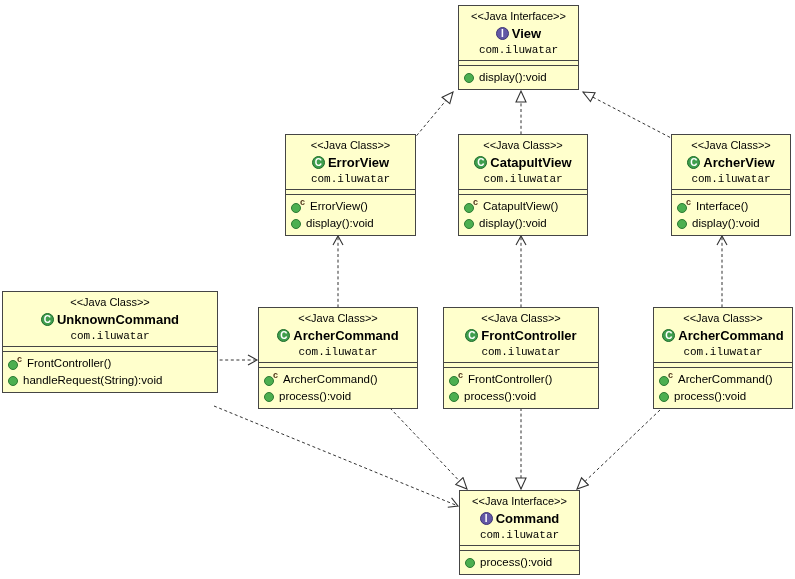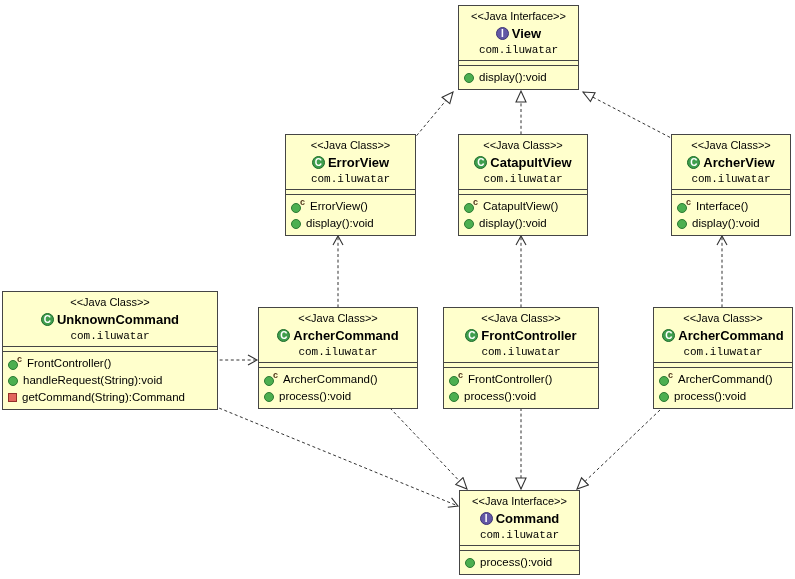--- a/index.html
+++ b/index.html
@@ -187,24 +187,20 @@
           <span class="ctor">
             <span class="dot"></span>
             <sup class="c-mark">c</sup>
           </span>
           <span>FrontController()</span>
         </div>
         <div class="method-row">
           <span class="dot"></span>
           <span>handleRequest(String):void</span>
         </div>
-        <div class="method-row">
-          <span class="sq"></span>
-          <span>getCommand(String):Command</span>
-        </div>
       </div>
     </div>
     <div class="uml-box" style="left: 258px; top: 307px; width: 160px;">
       <div class="sec-header">
         <div class="stereotype">&lt;&lt;Java Class&gt;&gt;</div>
         <div class="name-row">
           <span class="kind-icon kind-class">C</span>
           <span>ArcherCommand</span>
         </div>
         <div class="package">com.iluwatar</div>

